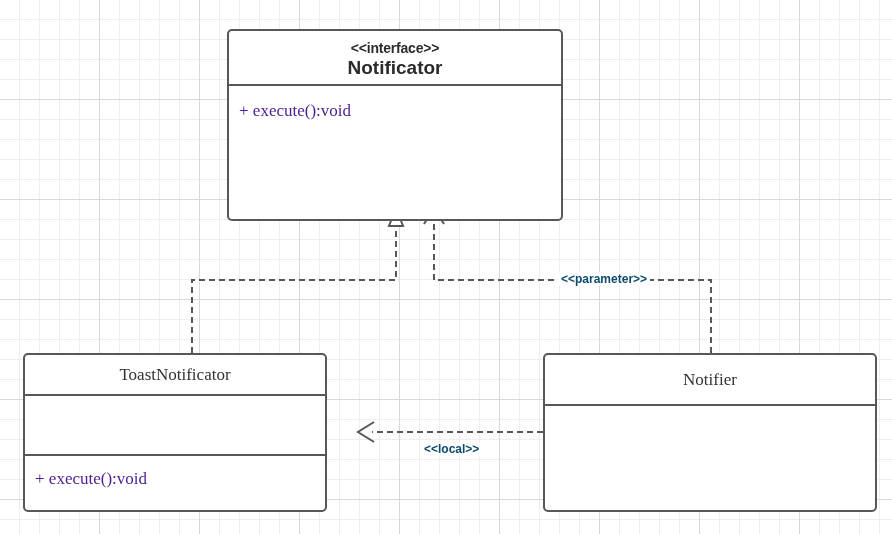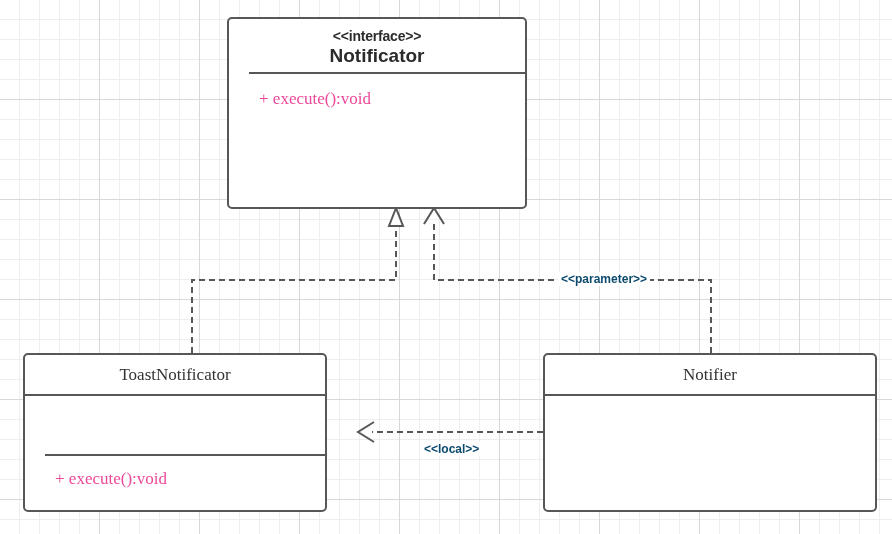--- a/index.html
+++ b/index.html
@@ -73,22 +73,21 @@
   }
   .class-name-plain {
     font-family: "Liberation Serif", serif;
     font-weight: normal;
     font-size: 17px;
     line-height: 22px;
     color: #333333;
   }
   .members-compartment {
     padding: 14px 10px 10px 10px;
-    color: #ec4899;
-    margin-left: 20px;
+    color: #4c1d95;
   }
   .member {
     font-family: "Liberation Serif", serif;
     font-size: 17px;
     line-height: 22px;
     white-space: nowrap;
   }
   .edge-label {
     position: absolute;
     font-family: "Liberation Sans", sans-serif;
@@ -117,42 +116,42 @@
       <path d="M 711 353 L 711 280 L 434 280 L 434 222" fill="none" stroke="#575757" stroke-width="2" stroke-dasharray="6,4" stroke-linecap="butt"></path>
       <path d="M 424 224 L 434 208 L 444 224" fill="none" stroke="#575757" stroke-width="2" stroke-linecap="butt" stroke-linejoin="miter"></path>
     </g>
 
     <g>
       <path d="M 543 432 L 372 432" fill="none" stroke="#575757" stroke-width="2" stroke-dasharray="6,4" stroke-linecap="butt"></path>
       <path d="M 374 422 L 358 432 L 374 442" fill="none" stroke="#575757" stroke-width="2" stroke-linecap="butt" stroke-linejoin="miter"></path>
     </g>
   </svg>
 
-  <div class="uml-class" style="left:227px; top:17px; width:300px; height:192px;">
+  <div class="uml-class" style="left:227px; top:29px; width:336px; height:192px;">
     <div class="compartment name-compartment" style="height:53px;">
       <div class="stereotype-line">&lt;&lt;interface&gt;&gt;</div>
       <div class="class-name-bold">Notificator</div>
     </div>
     <div class="compartment members-compartment" style="flex:1;">
       <div class="member">+ execute():void</div>
     </div>
   </div>
 
   <div class="uml-class" style="left:23px; top:353px; width:304px; height:159px;">
     <div class="compartment name-compartment" style="height:39px;">
       <div class="class-name-plain">ToastNotificator</div>
     </div>
     <div class="compartment" style="height:60px;"></div>
     <div class="compartment members-compartment" style="flex:1; padding-top:12px;">
       <div class="member">+ execute():void</div>
     </div>
   </div>
 
   <div class="uml-class" style="left:543px; top:353px; width:334px; height:159px;">
-    <div class="compartment name-compartment" style="height:39px;">
+    <div class="compartment name-compartment" style="height:49px;">
       <div class="class-name-plain">Notifier</div>
     </div>
     <div class="compartment" style="height:60px;"></div>
   </div>
 
   <div class="edge-label" style="left:558px; top:272px;">&lt;&lt;parameter&gt;&gt;</div>
 
   <div class="edge-label" style="left:413px; top:442px;margin-left:8px;">&lt;&lt;local&gt;&gt;</div>
 
 </div>

